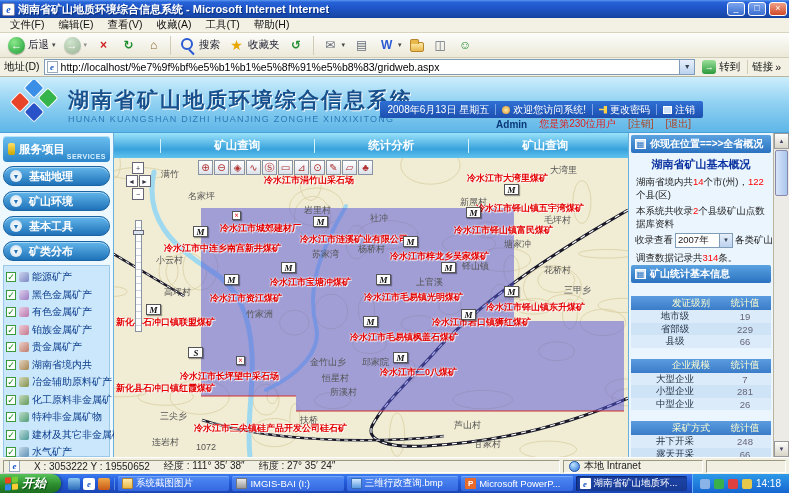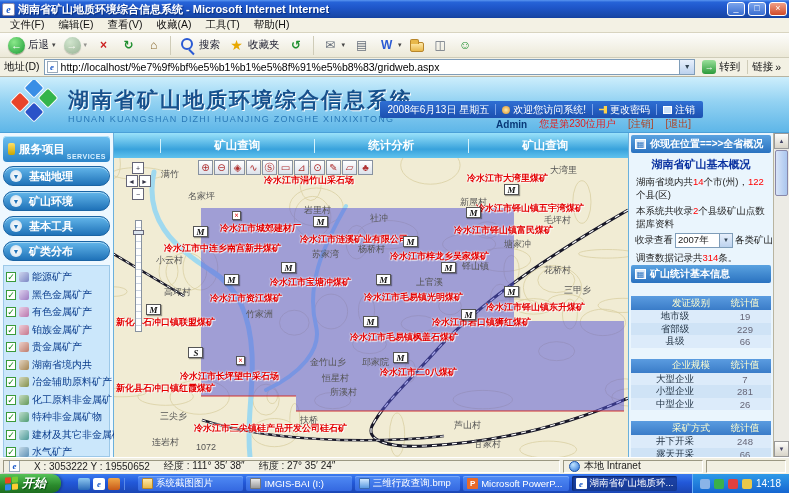--- a/index.html
+++ b/index.html
@@ -143,21 +143,21 @@
   .sb-btn.down{margin-top:auto;}
   .sb-thumb{position:absolute;top:17px;left:1px;width:13px;height:46px;background:linear-gradient(90deg,#d8e4f8,#aac6ee);border:1px solid #88a;border-radius:2px;}
 
   
   .statusbar{height:17px;flex:0 0 17px;background:#f1efe2;border-top:1px solid #fff;display:flex;align-items:center;padding:0 3px;gap:3px;font-size:10px;color:#222;}
   .sb-cell{height:13px;display:flex;align-items:center;padding:0 5px;gap:4px;border:1px solid;border-color:#9a9782 #fff #fff #9a9782;white-space:nowrap;overflow:hidden;}
   .sb-cell.grow{flex:1;gap:14px;}
   .globe{width:11px;height:11px;border-radius:50%;background:radial-gradient(circle at 35% 30%,#bfe4ff,#2a72d8);border:1px solid #1a52a8;flex:0 0 11px;}
 
   
-  .taskbar{height:19px;flex:0 0 19px;background:linear-gradient(180deg,#3a7bf0,#2258d8 45%,#1b46b4);display:flex;align-items:center;gap:13px;}
+  .taskbar{height:19px;flex:0 0 19px;background:linear-gradient(180deg,#3a7bf0,#2258d8 45%,#1b46b4);display:flex;align-items:center;gap:3px;}
   .start{height:19px;padding:0 15px 0 5px;border-radius:0 9px 9px 0;background:linear-gradient(#56c258,#2a8a2c 60%,#1e6e20);
     color:#fff;font-weight:bold;font-style:italic;display:flex;align-items:center;gap:4px;font-size:12px;text-shadow:1px 1px 1px #0a4a10;box-shadow:1px 0 3px rgba(0,0,0,.4);}
   .flag{width:13px;height:13px;display:grid;grid-template-columns:6px 6px;grid-template-rows:6px 6px;gap:1px;transform:skewY(-6deg);}
   .flag span{border-radius:1px;}
   .f1{background:#ee4422;}.f2{background:#77cc33;}.f3{background:#3388ee;}.f4{background:#ffcc33;}
   .ql{display:flex;gap:3px;padding:0 4px;align-items:center;border-right:1px solid #5a8ae8;}
   .ql-ico{width:12px;height:12px;border-radius:2px;font-size:8px;color:#fff;display:flex;align-items:center;justify-content:center;}
   .q0{background:linear-gradient(#8ec8f0,#2a6ab8);}
   .q1{background:#fff;color:#1a58c8;font:italic bold 9px "Liberation Serif",serif;}
   .q2{background:linear-gradient(#f0a848,#c85a18);}

